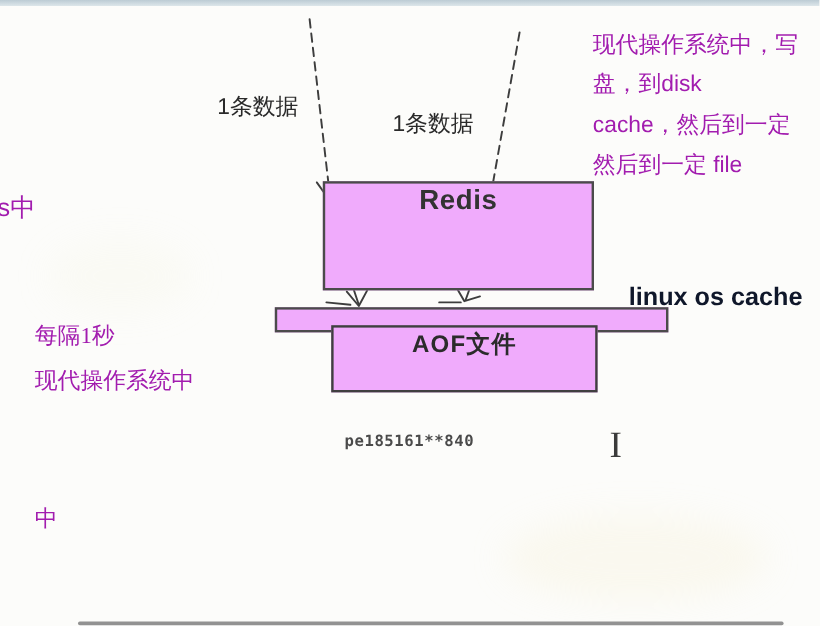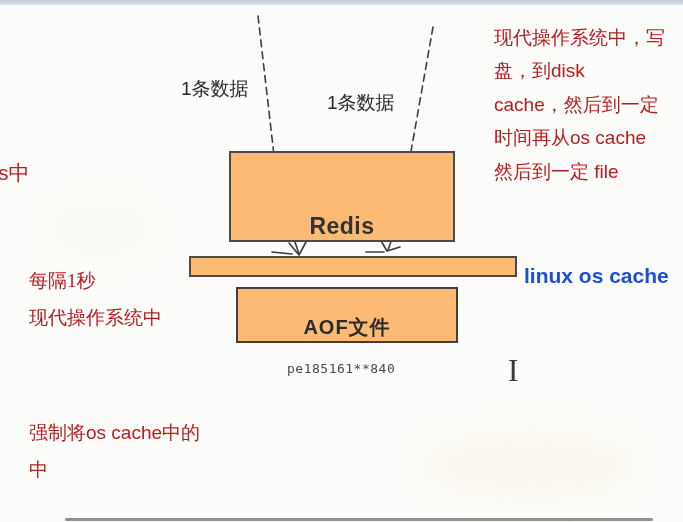--- a/index.html
+++ b/index.html
@@ -16,41 +16,41 @@
   }
   .bottom-bar{
     left:65px;top:518px;width:588px;height:3px;
     background:#6f6f6f;opacity:.75;border-radius:2px;
   }
   .smudge{pointer-events:none;border-radius:50%;filter:blur(14px);}
   .smudge.a{left:420px;top:430px;width:220px;height:70px;background:rgba(243,233,190,.18);}
   .smudge.b{left:40px;top:200px;width:120px;height:60px;background:rgba(240,235,205,.12);}
 
   .box{
-    background:#fdba74;border:2px solid #4b4b4b;
-    display:flex;align-items:flex-end;justify-content:center;
+    background:#f0abfc;border:2px solid #4b4b4b;
+    display:flex;align-items:flex-start;justify-content:center;margin-left:40px;
   }
   .redis-box{left:229px;top:151px;width:222px;height:87px;}
   .redis-box .lbl{font-size:23px;font-weight:600;color:#333;letter-spacing:.5px;}
   .cache-bar{left:189px;top:256px;width:324px;height:17px;}
-  .aof-box{left:236px;top:287px;width:218px;height:52px;border-color:#3f3f3f;}
+  .aof-box{left:236px;top:271px;width:218px;height:52px;border-color:#3f3f3f;}
   .aof-box .lbl{font-size:20px;font-weight:700;color:#2b2b2b;letter-spacing:1px;}
 
-  .note{font-size:19px;color:#b91c1c;white-space:nowrap;}
+  .note{font-size:19px;color:#a21caf;white-space:nowrap;}
   .right-note{left:494px;top:21px;line-height:33.4px;}
   .left-note-1{left:29px;top:262px;line-height:37px;font-family:Liberation Serif, serif;}
   .left-note-2{left:29px;top:414px;line-height:37px;}
   .s-partial{left:-2px;top:159px;font-size:21px;}
   .data-label{font-size:19px;color:#2a2a2a;white-space:nowrap;}
   .lbl-left{left:181px;top:76px;}
   .lbl-right{left:327px;top:90px;}
-  .cache-label{left:524px;top:264px;font-size:21px;font-weight:600;color:#1d4ed8;white-space:nowrap;}
+  .cache-label{left:524px;top:236px;font-size:21px;font-weight:600;color:#0f172a;white-space:nowrap;}
   .watermark{
     left:287px;top:361px;font-family:"DejaVu Sans Mono","Liberation Mono",monospace;
-    font-size:13px;color:#4a4a4a;letter-spacing:.5px;
+    font-size:13px;color:#4a4a4a;letter-spacing:.5px;font-weight:bold;
   }
   .text-cursor{
     left:508px;top:353px;font-family:"Liberation Serif","DejaVu Serif",serif;
     font-size:31px;color:#3a3a3a;font-weight:400;
   }
   svg.arrows{left:0;top:0;width:683px;height:522px;pointer-events:none;}
   svg.arrows path{stroke:#3d3d3d;stroke-width:1.6;fill:none;stroke-linecap:round;stroke-linejoin:round;}
   svg.arrows path.dashed{stroke-dasharray:7 5;}
 </style>
 </head>
@@ -82,32 +82,30 @@
   <span class="lbl">AOF文件</span>
 </div>
 
 <div class="abs data-label lbl-left">1条数据</div>
 <div class="abs data-label lbl-right">1条数据</div>
 
 <div class="abs note right-note">
   <div>现代操作系统中，写</div>
   <div>盘，到disk</div>
   <div>cache，然后到一定</div>
-  <div>时间再从os cache</div>
   <div>然后到一定 file</div>
 </div>
 
 <div class="abs note s-partial">s中</div>
 
 <div class="abs note left-note-1">
   <div>每隔1秒</div>
   <div>现代操作系统中</div>
 </div>
 
 <div class="abs note left-note-2">
-  <div>强制将os cache中的</div>
   <div>中</div>
 </div>
 
 <div class="abs watermark">pe185161**840</div>
 <div class="abs text-cursor">I</div>
 
 <div class="abs bottom-bar"></div>
 
 </body></html>

